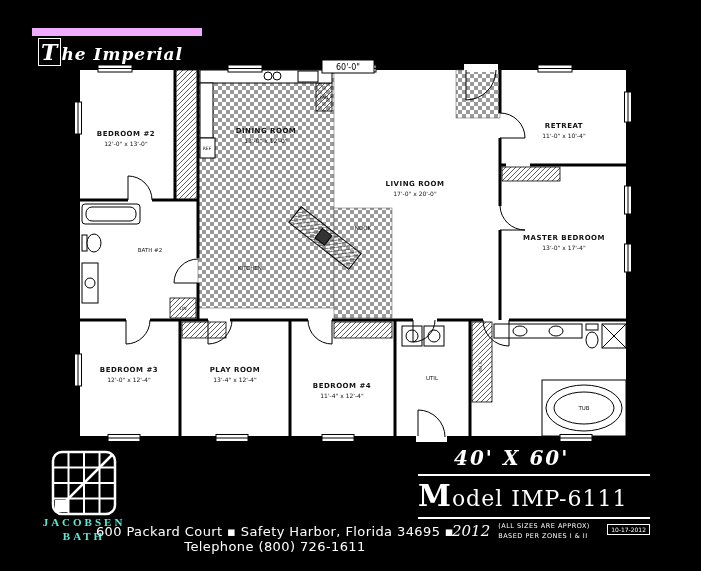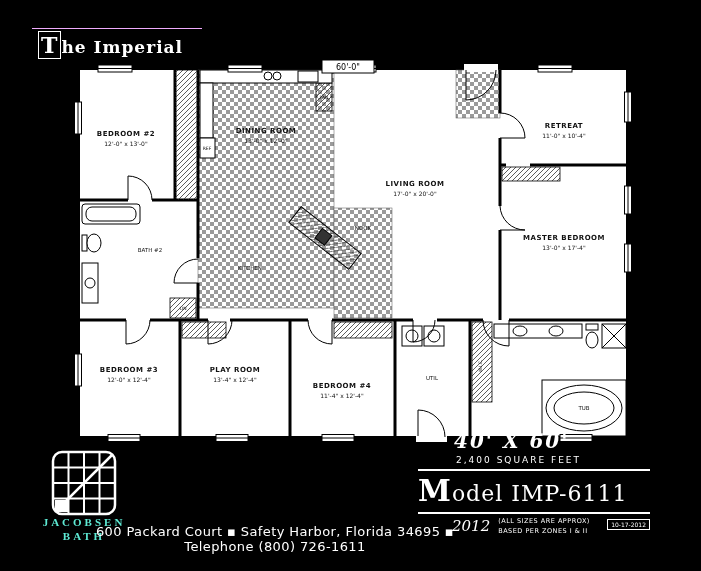--- a/index.html
+++ b/index.html
@@ -1,35 +1,35 @@
 <!DOCTYPE html>
 <html><head>
 <meta charset="utf-8">
 <style>
   html,body { margin:0; padding:0; background:#000; }
   .page { position:relative; width:701px; height:571px; background:#000; overflow:hidden;
           font-family:"DejaVu Sans", sans-serif; }
 
   
   .title-box { position:absolute; left:32px; top:28px; width:158px; padding:3px 6px 2px;
-               border-top:1px solid #f0abfc; color:#fff; font-family:"DejaVu Serif", serif;
-               font-weight:bold; font-size:17px; letter-spacing:1px; }
+               border-top:8px solid #f0abfc; color:#fff; font-family:"DejaVu Serif", serif;
+               font-style:italic; font-weight:bold; font-size:17px; letter-spacing:1px; }
   .title-box::first-letter { font-size:1.3em; padding:0 2px; border:1px solid #fff; }
 
   
   .plan-svg { position:absolute; left:70px; top:58px; }
 
   
   .logo { position:absolute; left:32px; top:450px; width:104px; text-align:center; color:#5eead4; }
   .logo svg { display:block; margin:0 auto; }
   .logo-line { font-family:"Liberation Serif", serif; font-weight:bold; letter-spacing:3px;
                font-size:11px; line-height:1.25; }
 
   
-  .footer-right { position:absolute; left:418px; top:429px; width:232px; color:#fff; }
+  .footer-right { position:absolute; left:418px; top:446px; width:232px; color:#fff; }
   .size  { font-family:"DejaVu Serif", serif; font-style:italic; font-weight:bold;
            font-size:20px; letter-spacing:2px; padding-left:36px; }
   .sqft  { font-size:9px; letter-spacing:2px; padding-left:38px; margin-top:2px; }
   .rule  { height:2px; background:#fff; margin:4px 0 2px; }
   .model { font-family:"DejaVu Serif", serif; font-size:22px; letter-spacing:1px; }
   .model::first-letter { font-size:1.35em; font-weight:bold; }
   .bottom-row { display:flex; align-items:flex-start; gap:8px; margin-top:3px; }
   .year  { font-family:"DejaVu Serif", serif; font-style:italic; font-size:15px; padding-left:34px; }
   .notes { font-size:6.5px; line-height:1.5; letter-spacing:0.5px; flex:1; }
   .stamp { border:1px solid #fff; font-size:6px; padding:1px 3px; white-space:nowrap; margin-top:2px; }
@@ -242,21 +242,20 @@
       <line x1="3" y1="48.5" x2="63" y2="48.5" stroke="#fff" stroke-width="2"></line>
       <line x1="5" y1="61" x2="61" y2="5" stroke="#fff" stroke-width="2.5"></line>
       <rect x="4" y="50" width="13" height="12" fill="#fff"></rect>
     </svg>
     <div class="logo-line">JACOBSEN</div>
     <div class="logo-line">BATH</div>
   </div>
 
   <div class="footer-right">
     <div class="size">40' X 60'</div>
-    <div class="sqft">2,400 SQUARE FEET</div>
     <div class="rule"></div>
     <div class="model">Model IMP-6111</div>
     <div class="rule"></div>
     <div class="bottom-row">
       <div class="year">2012</div>
       <div class="notes">
         <div>(ALL SIZES ARE APPROX)</div>
         <div>BASED PER ZONES I &amp; II</div>
       </div>
       <div class="stamp">10-17-2012</div>

